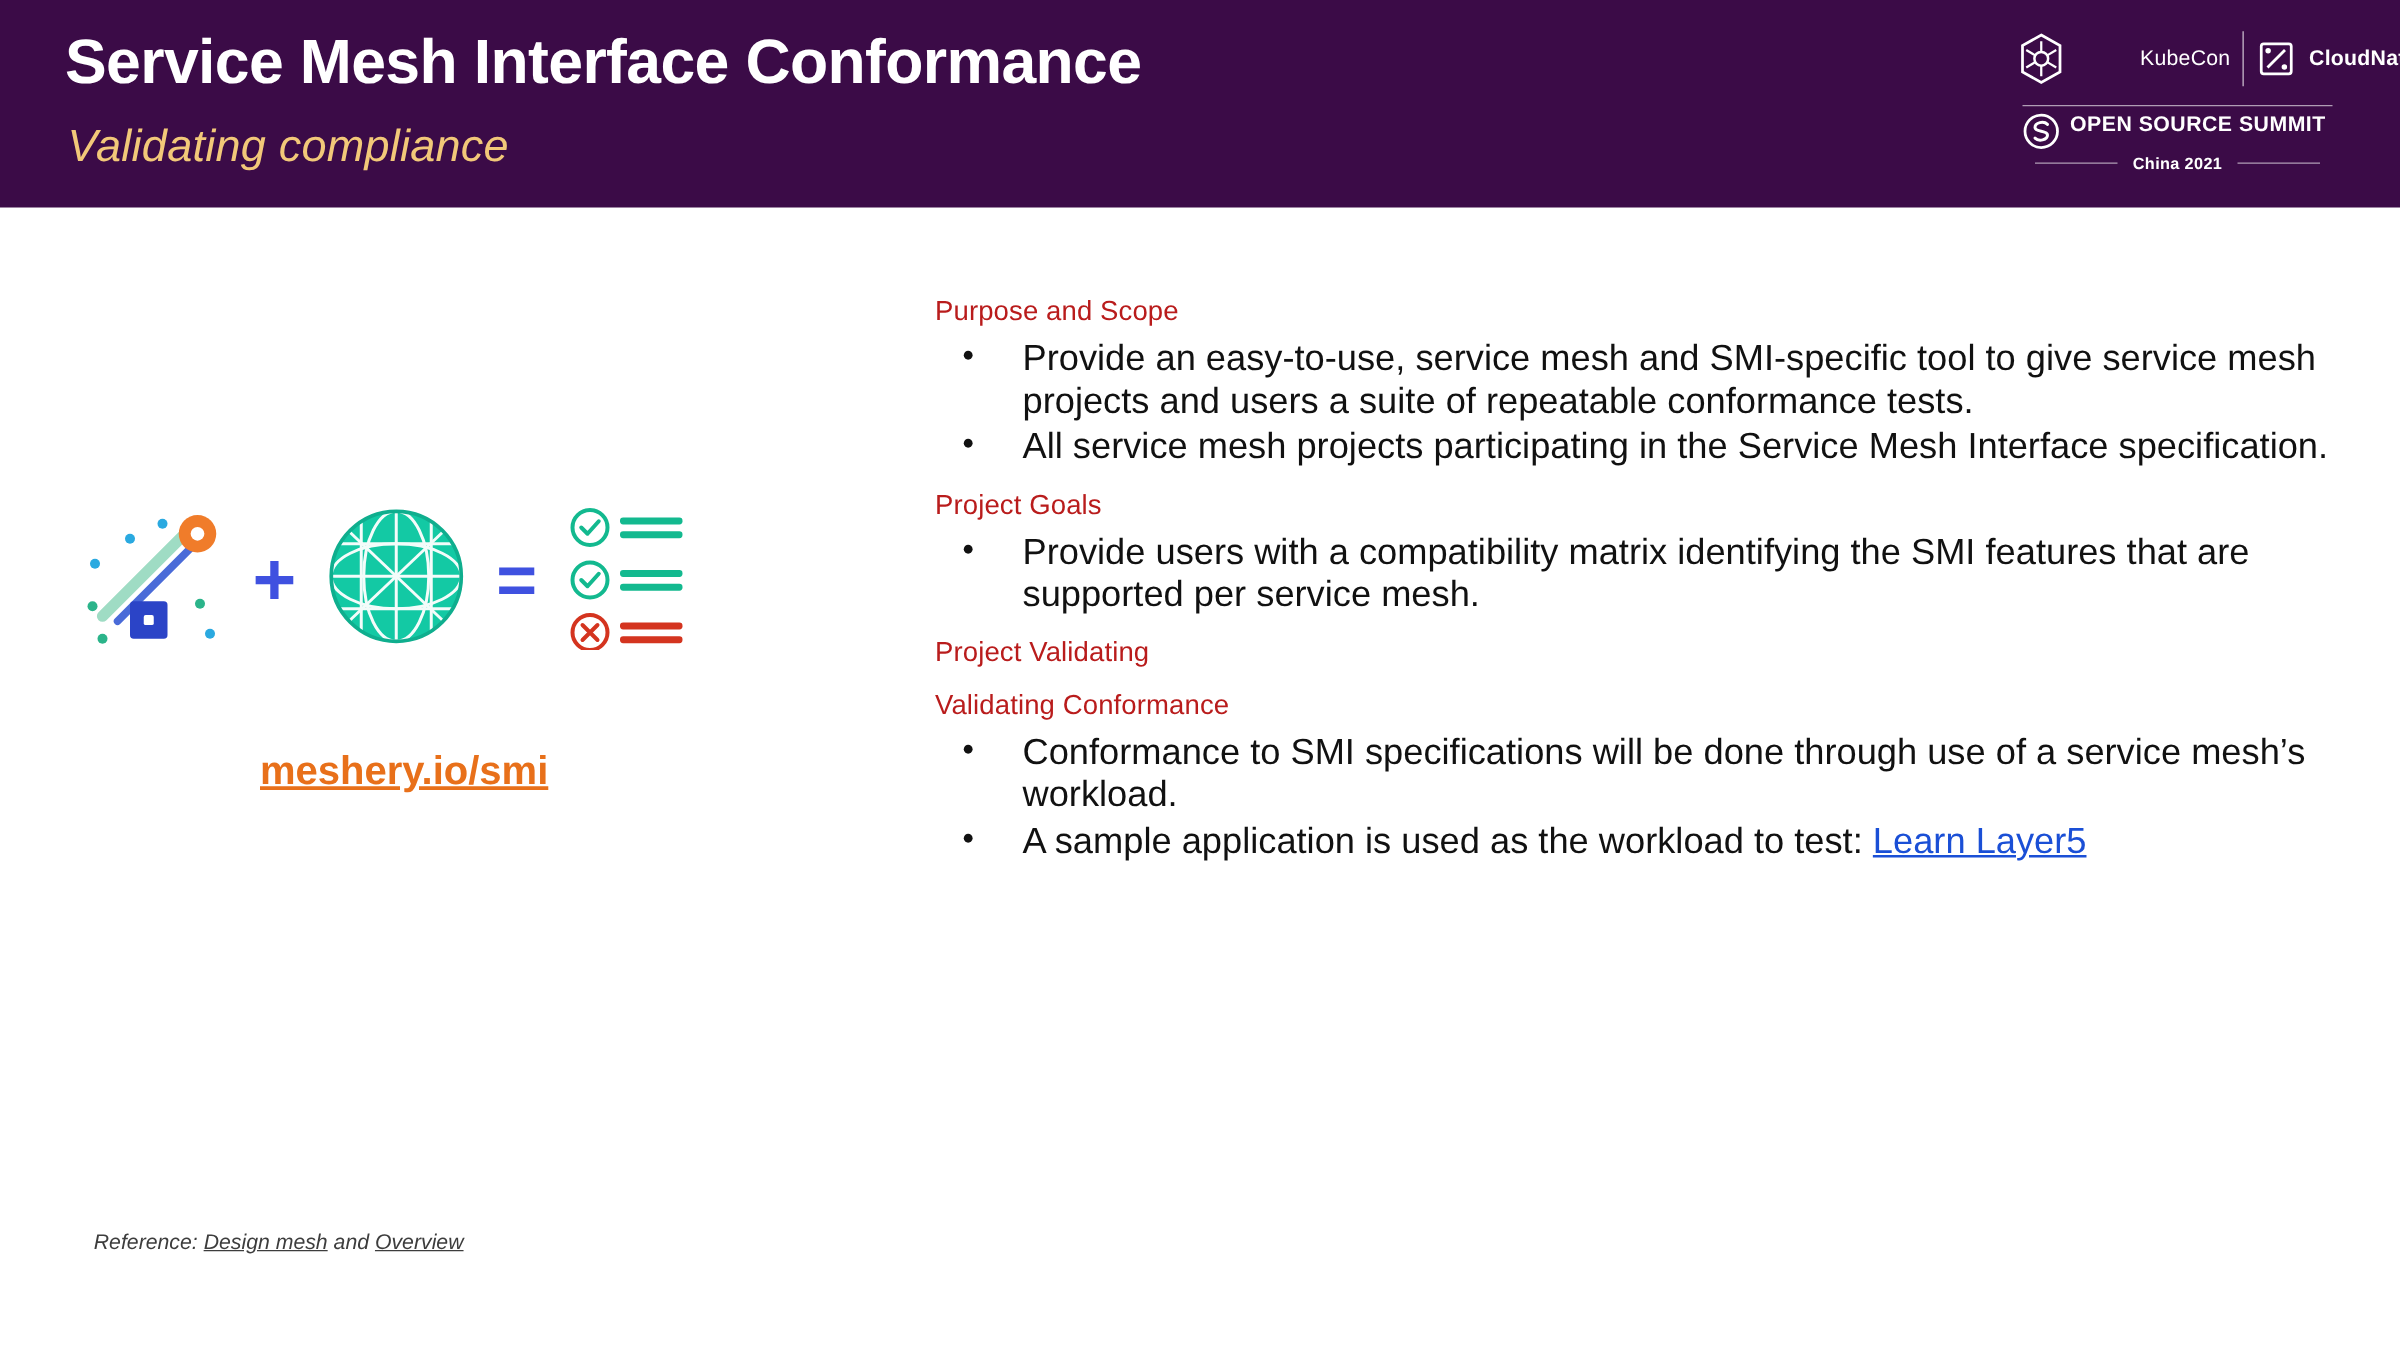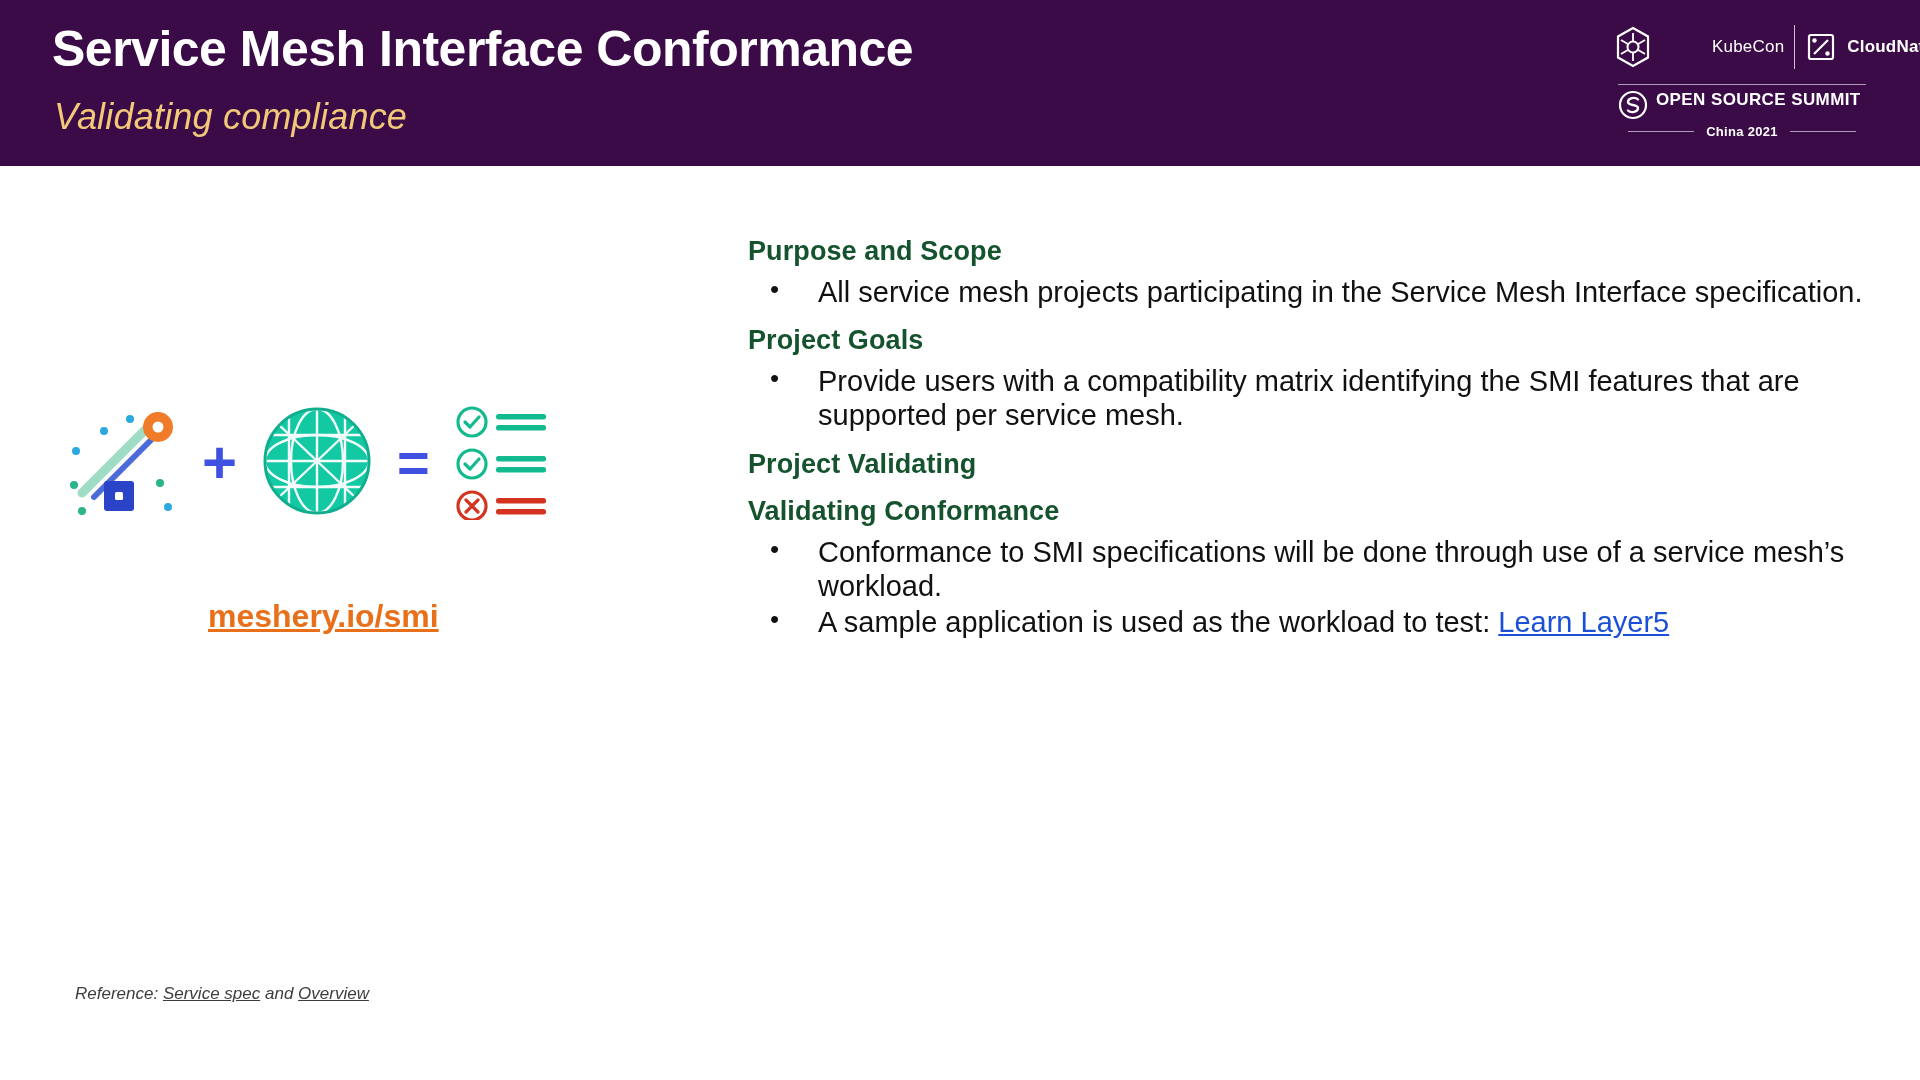--- a/index.html
+++ b/index.html
@@ -216,23 +216,23 @@
 
   
   .right-col {
     position: absolute;
     left: 748px;
     top: 236px;
     width: 1130px;
   }
 
   .section-heading {
-    font-size: 27px;
-    font-weight: bold;
-    color: #14532d;
+    font-size: 22px;
+    font-weight: normal;
+    color: #b91c1c;
     margin: 0 0 8px 0;
     letter-spacing: 0.1px;
   }
 
   .section-block {
     margin-bottom: 16px;
   }
 
   ul.bullets {
     list-style: none;
@@ -385,31 +385,32 @@
           <rect x="44" y="96" width="50" height="5.5" rx="2.5" fill="#d4341f"></rect>
           <rect x="44" y="107" width="50" height="5.5" rx="2.5" fill="#d4341f"></rect>
         </svg>
       </span>
     </div>
 
     <a class="meshery-link">meshery.io/smi</a>
 
     <div class="reference">
       <span>Reference:</span>
-      <a>Service spec</a>
+      <a>Design mesh</a>
       <span>and</span>
       <a>Overview</a>
     </div>
   </div>
 
   <div class="right-col">
 
     <div class="section-block">
       <div class="section-heading">Purpose and Scope</div>
       <ul class="bullets">
+        <li>Provide an easy-to-use, service mesh and SMI-specific tool to give service mesh projects and users a suite of repeatable conformance tests.</li>
         <li>All service mesh projects participating in the Service Mesh Interface specification.</li>
       </ul>
     </div>
 
     <div class="section-block">
       <div class="section-heading">Project Goals</div>
       <ul class="bullets">
         <li>Provide users with a compatibility matrix identifying the SMI features that are supported per service mesh.</li>
       </ul>
     </div>

